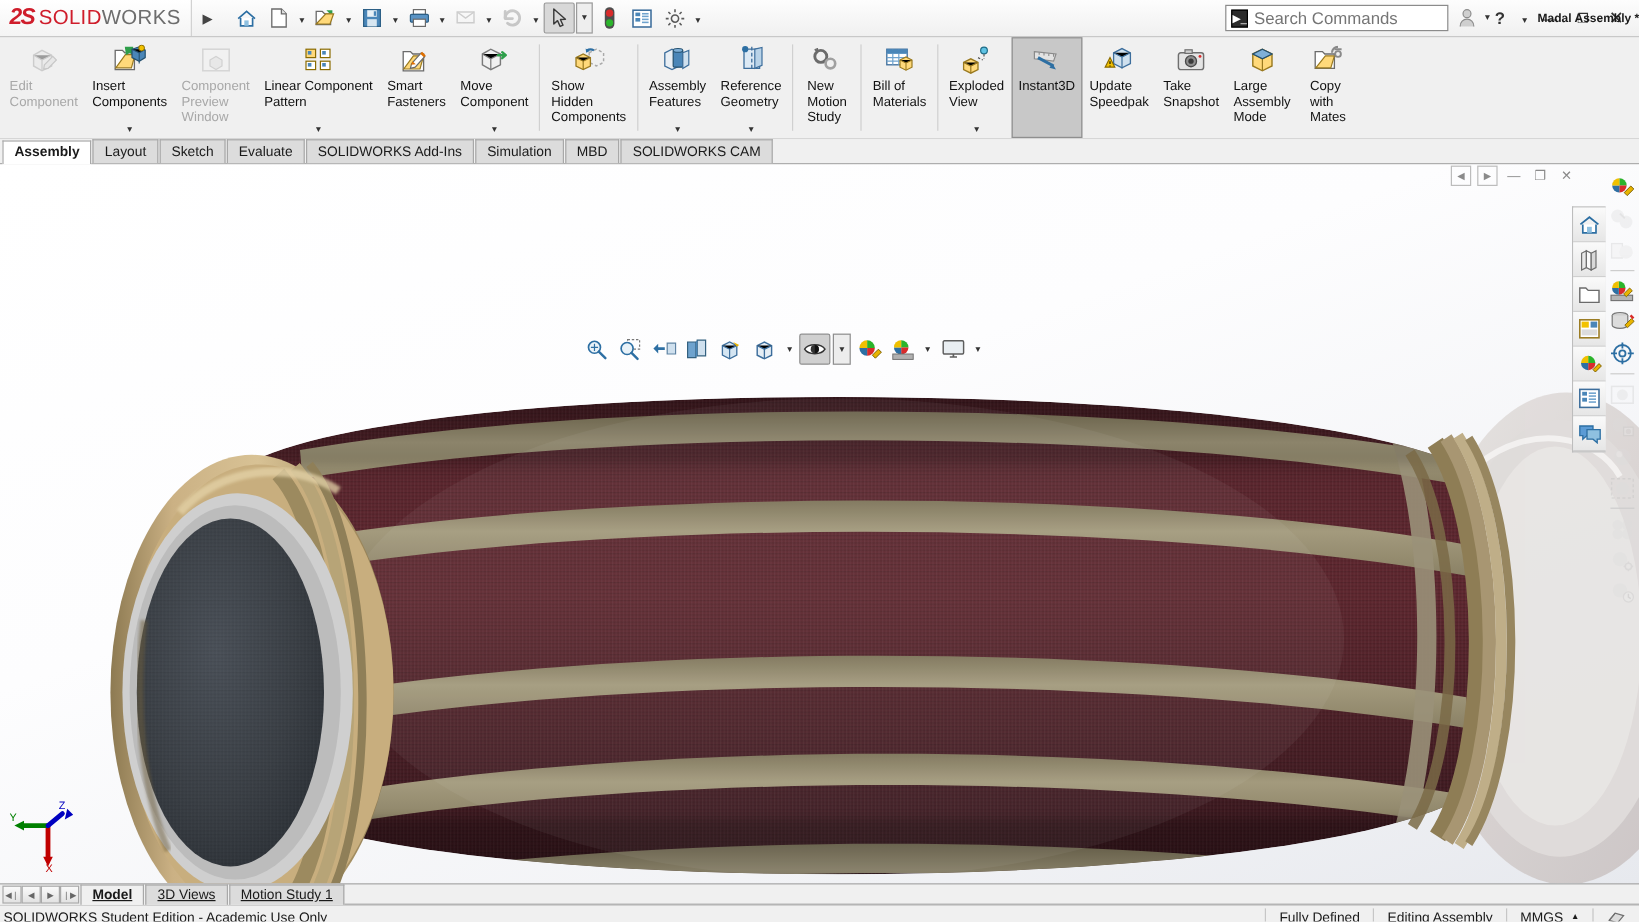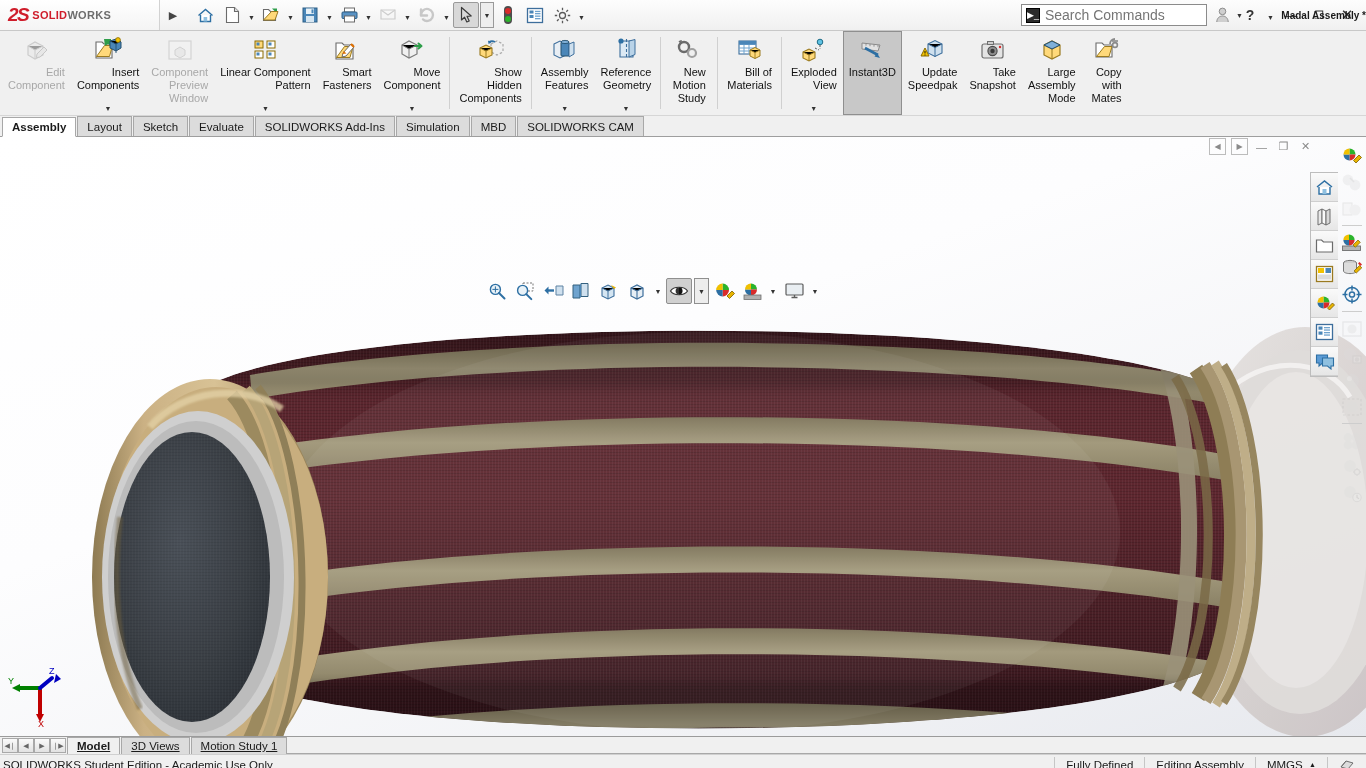--- a/index.html
+++ b/index.html
@@ -19,21 +19,21 @@
     border-bottom:1px solid #c8c8c8;
     display:flex; align-items:center; position:relative;
   }
   .logo-box{
     width:160px; height:30px; background:linear-gradient(#ffffff,#f4f4f4);
     border-right:1px solid #d2d2d2; display:flex; align-items:center;
     padding-left:8px; gap:4px;
   }
   .ds-mark{ color:#cf1d2b; font-size:19px; font-weight:bold; font-style:italic;
     letter-spacing:-1.5px; font-family:"Liberation Sans",sans-serif;}
-  .sw-name{ font-size:11px; font-weight:bold; letter-spacing:.3px;}
+  .sw-name{ font-size:17px; font-weight:normal; letter-spacing:.3px;}
   .sw-name .a{color:#cf1d2b;} .sw-name .b{color:#6d6d6d;}
   .tb-arrow{ width:26px; height:30px; display:flex; align-items:center; justify-content:center;
     font-size:11px; color:#444; }
   .tb-icons{ display:flex; align-items:center; gap:1px; padding-left:6px;}
   .tbi{ width:26px; height:26px; display:flex; align-items:center; justify-content:center;
         border:1px solid transparent; border-radius:2px; cursor:default;}
   .tbi.active{ background:#d8d8d8; border:1px solid #9a9a9a;}
   .tbi.dis{ opacity:.38;}
   .caret{ width:11px; height:26px; display:flex; align-items:flex-end; justify-content:center;
     padding-bottom:7px; font-size:7px; color:#333;}
@@ -51,21 +51,21 @@
      font-size:13px; color:#333;}
 
   
   .ribbon{ height:85px; width:1366px; background:#f0f0f0; display:flex; align-items:stretch;
      border-bottom:1px solid #d6d6d6; padding-left:2px;}
   .rgrp{ display:flex; align-items:stretch;}
   .rsep{ width:1px; background:#d0d0d0; margin:6px 3px;}
   .rbtn{ width:auto; min-width:50px; padding:4px 5px 0; display:flex; flex-direction:column;
      align-items:center; position:relative; cursor:default; border:1px solid transparent;}
   .rbtn.active{ background:#c8c8c8; border:1px solid #8f8f8f;}
-  .rbtn .lbl{ font-size:11px; line-height:13px; text-align:right; color:#111; margin-top:2px;}
+  .rbtn .lbl{ font-size:11px; line-height:13px; text-align:left; color:#111; margin-top:2px;}
   .rbtn.dis .lbl{ color:#a8a8a8;}
   .rbtn.dis .ic{ opacity:.35;}
   .rbtn .dd{ font-size:7px; color:#333; margin-top:auto; padding-bottom:2px;}
   .ic{ width:28px; height:28px; display:flex; align-items:center; justify-content:center;}
 
   
   .cmdtabs{ height:21px; background:#f0f0f0; display:flex; align-items:flex-end;
      border-bottom:1px solid #9e9e9e; padding-left:2px;}
   .ctab{ height:20px; padding:0 9px; display:flex; align-items:center; font-size:11.5px;
      background:#dcdcdc; border:1px solid #a8a8a8; border-bottom:0; margin-right:1px; cursor:default;}

